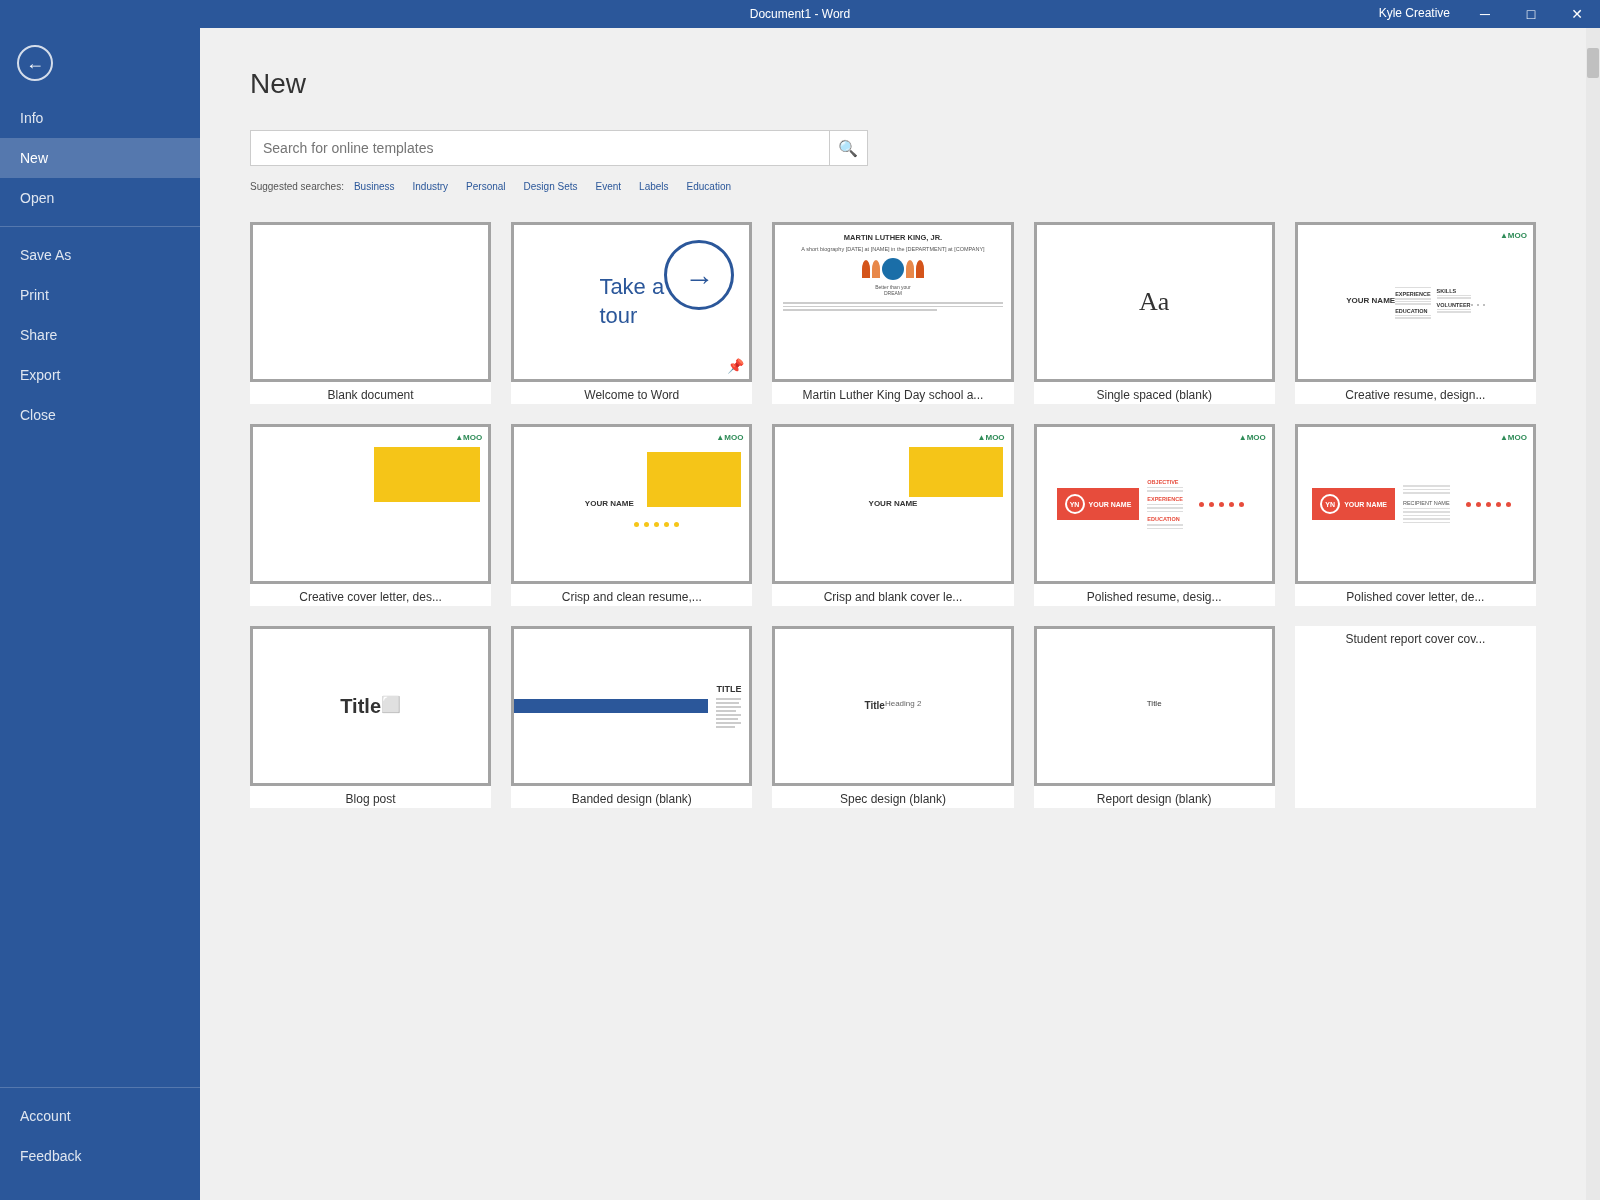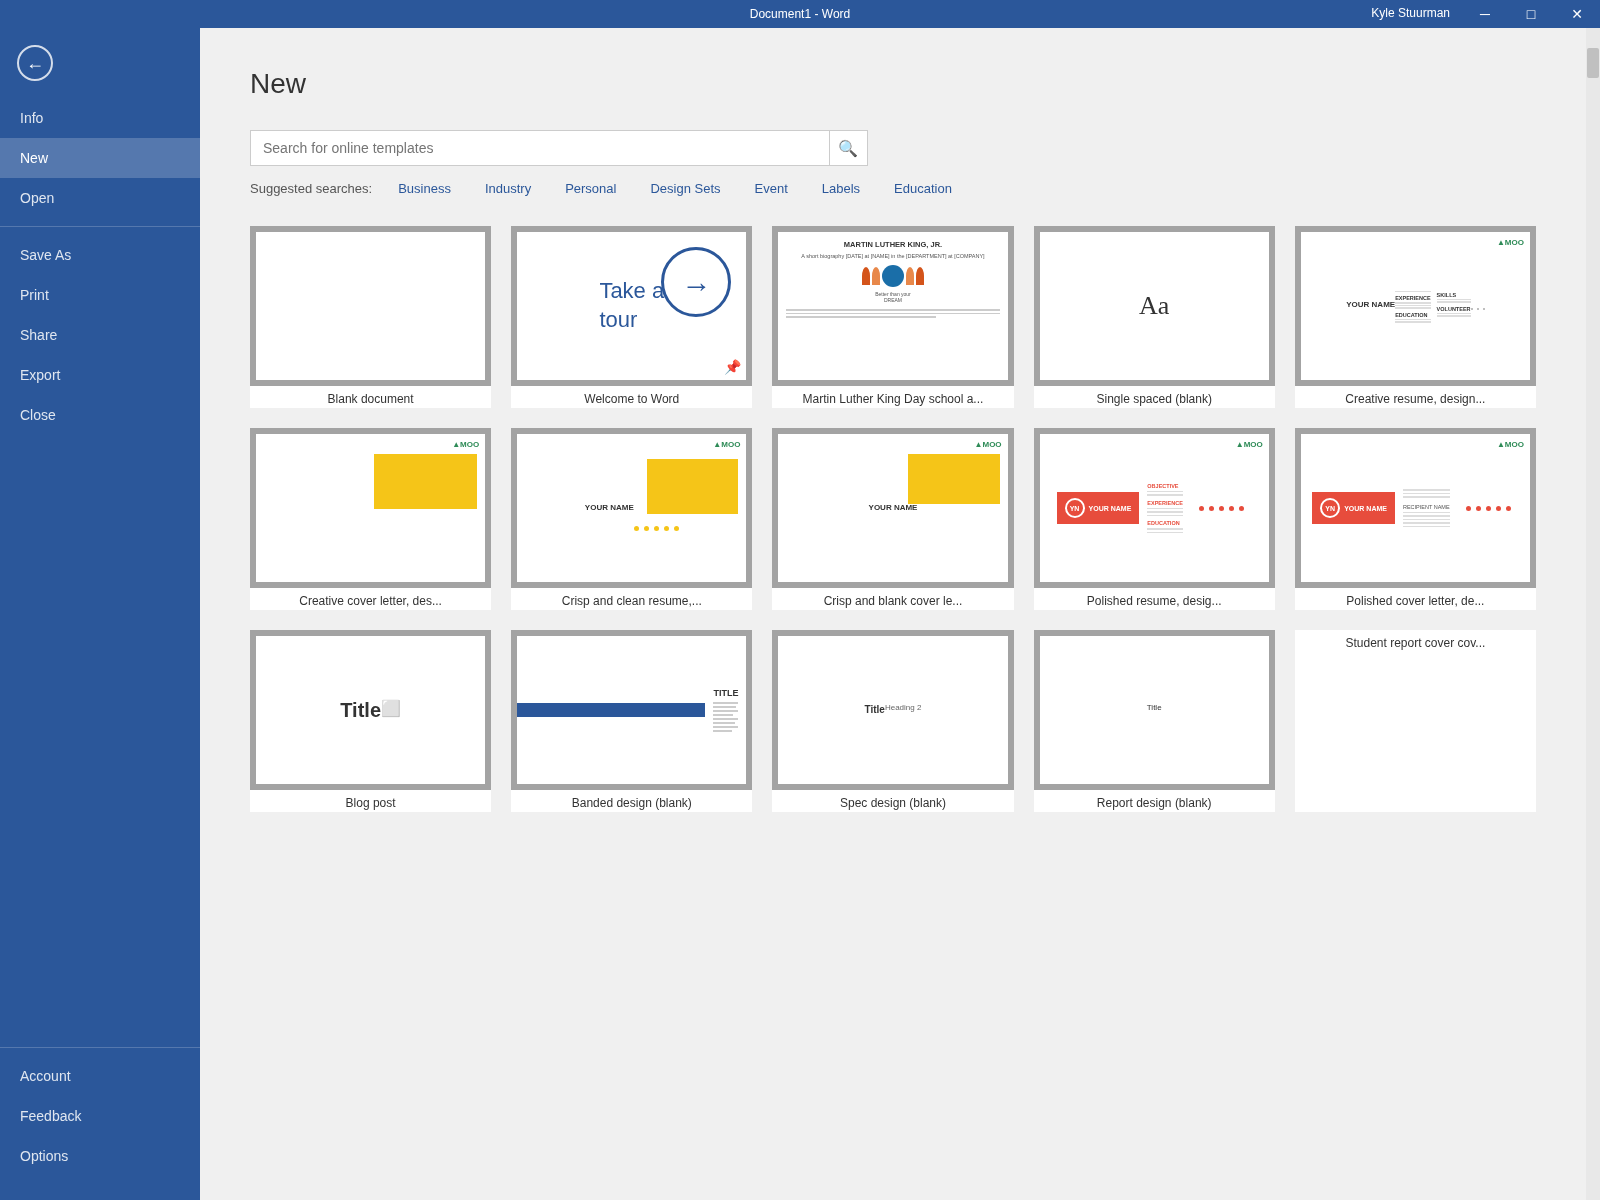--- a/index.html
+++ b/index.html
@@ -134,23 +134,23 @@
       align-items: center;
       justify-content: center;
       cursor: pointer;
       font-size: 16px;
       color: #555;
     }
 
     .suggested-searches {
       display: flex;
       align-items: center;
-      gap: 16px;
+      gap: 0;
       margin-bottom: 30px;
-      font-size: 13px;
+      font-size: 10px;
     }
     .suggested-label {
       color: #555;
       margin-right: 10px;
     }
     .suggested-link {
       color: #2b579a;
       margin-right: 18px;
       cursor: pointer;
       text-decoration: none;
@@ -167,21 +167,21 @@
       background: white;
       cursor: pointer;
       display: flex;
       flex-direction: column;
     }
 
     .template-thumb {
       width: 100%;
       height: 160px;
       background: white;
-      border: 6px solid #a3a3a3;
+      border: 3px solid #a3a3a3;
       display: flex;
       align-items: center;
       justify-content: center;
       overflow: hidden;
       position: relative;
     }
 
     .template-label {
       font-size: 12px;
       color: #333;
@@ -233,21 +233,21 @@
     
     .main-content::-webkit-scrollbar { width: 12px; }
     .main-content::-webkit-scrollbar-track { background: #e8e8e8; }
     .main-content::-webkit-scrollbar-thumb { background: #c0c0c0; border-radius: 2px; }
   </style>
 </head>
 <body>
 
 <div class="title-bar">
   <span class="title-bar-title">Document1 - Word</span>
-  <span class="title-bar-user">Kyle Stuurman</span>
+  <span class="title-bar-user">Kyle Creative</span>
   <div class="title-bar-controls">
     <div class="title-bar-btn">─</div>
     <div class="title-bar-btn">□</div>
     <div class="title-bar-btn close">✕</div>
   </div>
 </div>
 
 <div class="app-body">
 
   <div class="sidebar">
@@ -282,23 +282,20 @@
     </div>
 
     <div class="sidebar-spacer"></div>
     <div class="sidebar-divider"></div>
     <div class="sidebar-bottom">
       <div class="sidebar-item">
         <span>Account</span>
       </div>
       <div class="sidebar-item">
         <span>Feedback</span>
-      </div>
-      <div class="sidebar-item">
-        <span>Options</span>
       </div>
     </div>
   </div>
 
   <div class="main-content">
     <h1 class="page-title">New</h1>
 
     <div class="search-bar">
       <input class="search-input" type="text" placeholder="Search for online templates" style="">
       <button class="search-btn">

